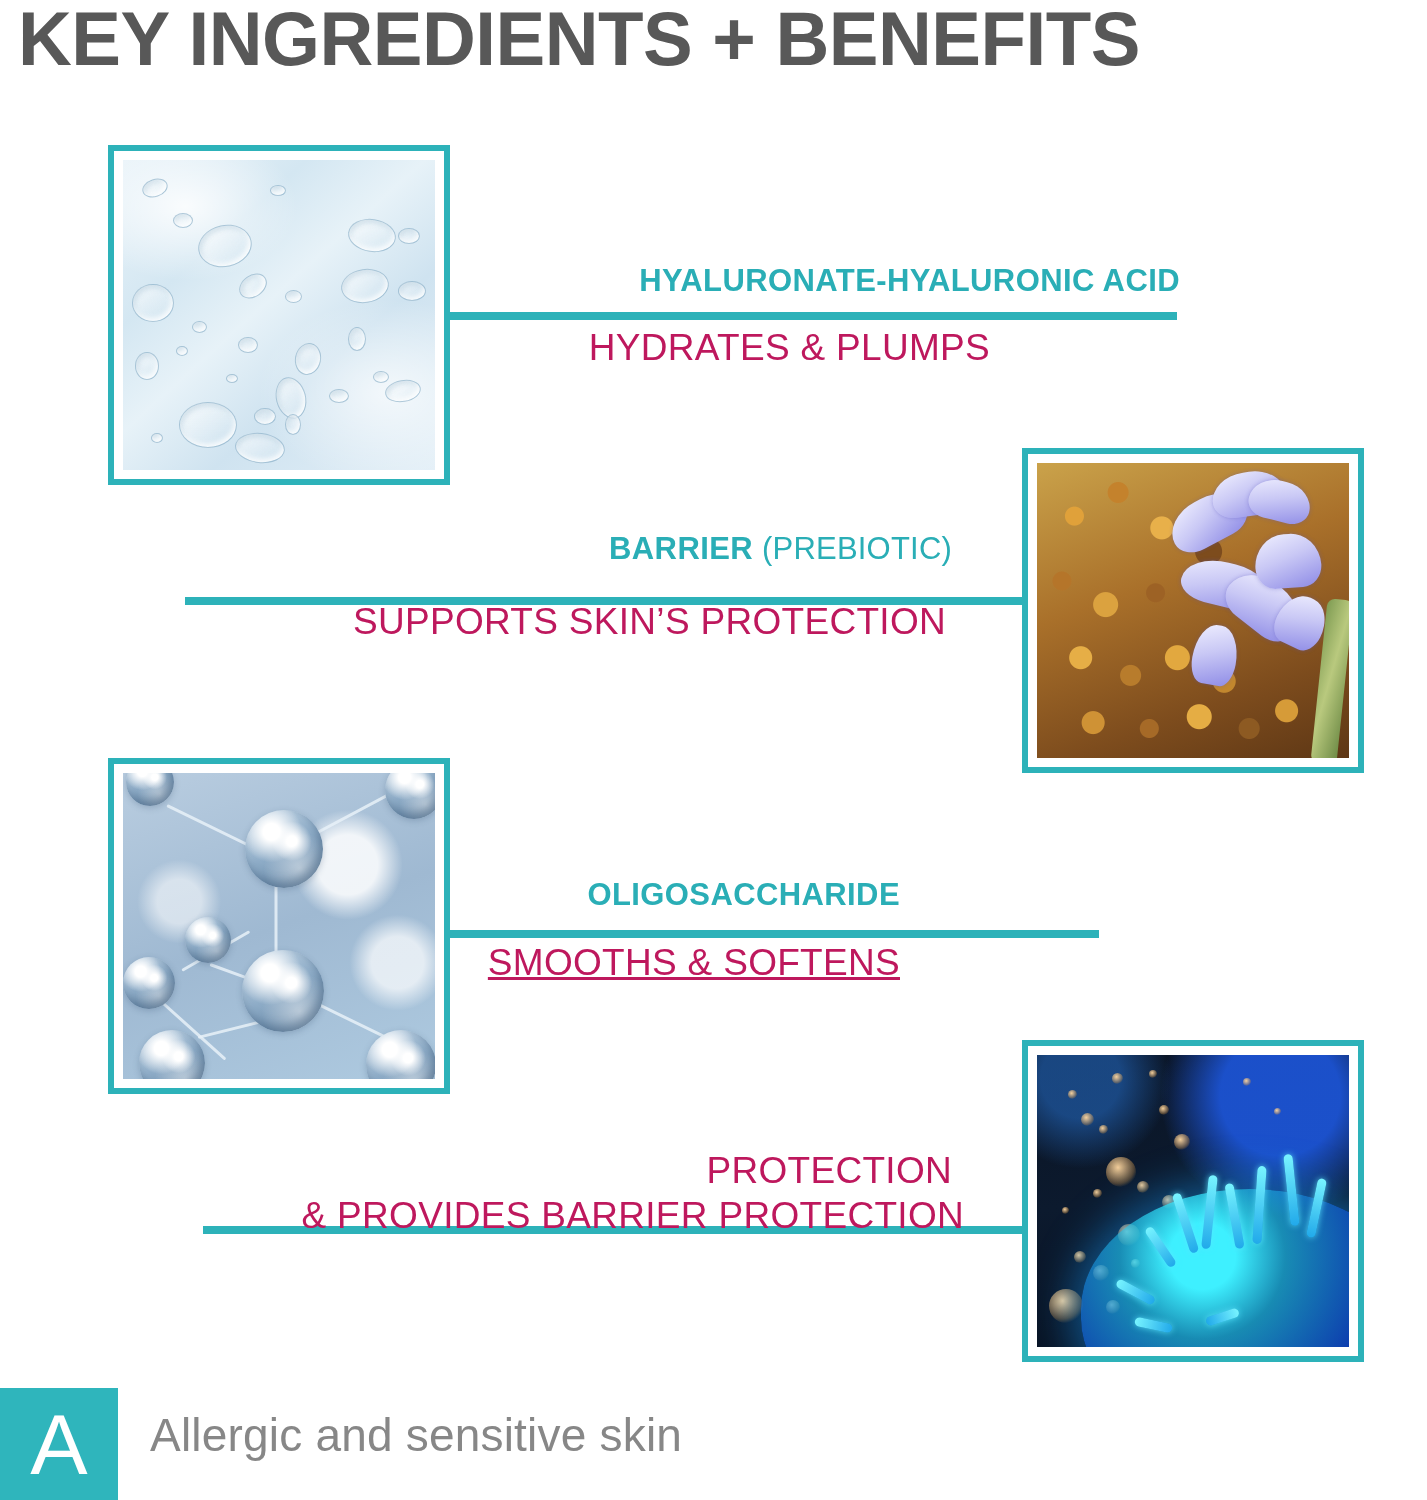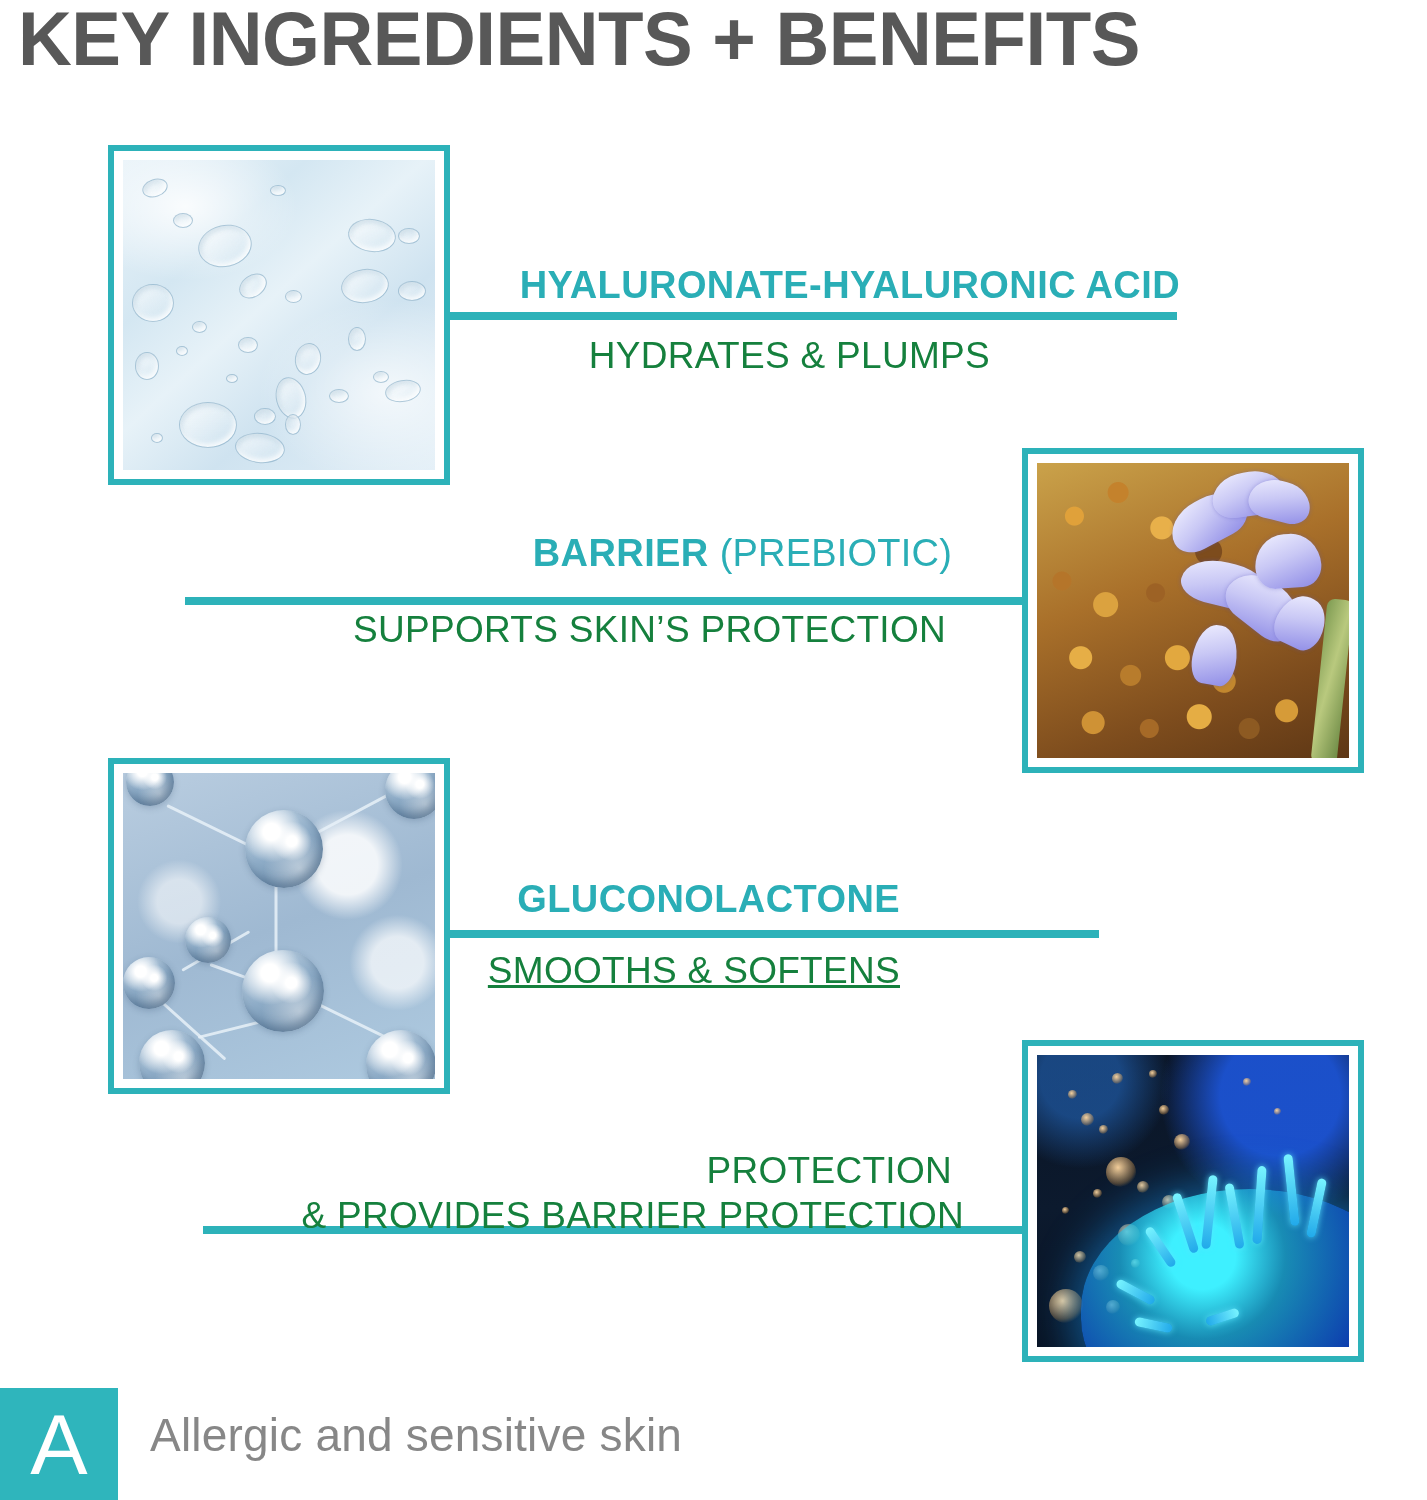--- a/index.html
+++ b/index.html
@@ -144,27 +144,27 @@
   
   .rule { position:absolute; height:8px; background:#2DB2B9; z-index:1; }
   #rule-1 { left:444px;  top:312px;  width:733px; }
   #rule-2 { left:185px;  top:597px;  width:843px; }
   #rule-3 { left:444px;  top:930px;  width:655px; }
   #rule-4 { left:203px;  top:1226px; width:825px; }
 
   
   .block { position:absolute; z-index:2; }
   .ing-name {
-    font-size:38px; font-weight:bold; letter-spacing:.4px;
+    font-size:31px; font-weight:bold; letter-spacing:.4px;
     color:#2AAEB6; white-space:nowrap; line-height:1.22;
   }
   .ing-name .light { font-weight:normal; letter-spacing:.2px; }
   .benefit {
     font-size:37px; font-weight:normal; letter-spacing:.3px;
-    color:#15803d; white-space:nowrap; line-height:1.22;
+    color:#be185d; white-space:nowrap; line-height:1.22;
   }
 
   #block-hyaluronate { left:0; top:262px; width:1180px; text-align:right; }
   #block-hyaluronate .benefit { margin-top:25px; padding-right:190px; }
 
   #block-inulin { left:0; top:530px; width:952px; text-align:right; }
   #block-inulin .benefit { margin-top:31px; padding-right:6px; }
 
   #block-gluconolactone { left:0; top:876px; width:900px; text-align:right; }
   #block-gluconolactone .benefit { margin-top:26px; padding-right:0px;text-decoration:underline; }
@@ -315,21 +315,21 @@
 
 <div class="block" id="block-inulin">
   <div class="ing-name">
     <span>BARRIER</span><span>&nbsp;</span><span class="light">(PREBIOTIC)</span>
   </div>
   <div class="benefit">SUPPORTS SKIN’S PROTECTION</div>
 </div>
 
 <div class="block" id="block-gluconolactone">
   <div class="ing-name">
-    <span>GLUCONOLACTONE</span>
+    <span>OLIGOSACCHARIDE</span>
   </div>
   <div class="benefit">SMOOTHS &amp; SOFTENS</div>
 </div>
 
 <div class="block" id="block-alphaglucan">
   <div class="benefit-wrap">
     <div class="benefit line1">PROTECTION</div>
     <div class="benefit line2">&amp; PROVIDES BARRIER PROTECTION</div>
   </div>
 </div>

